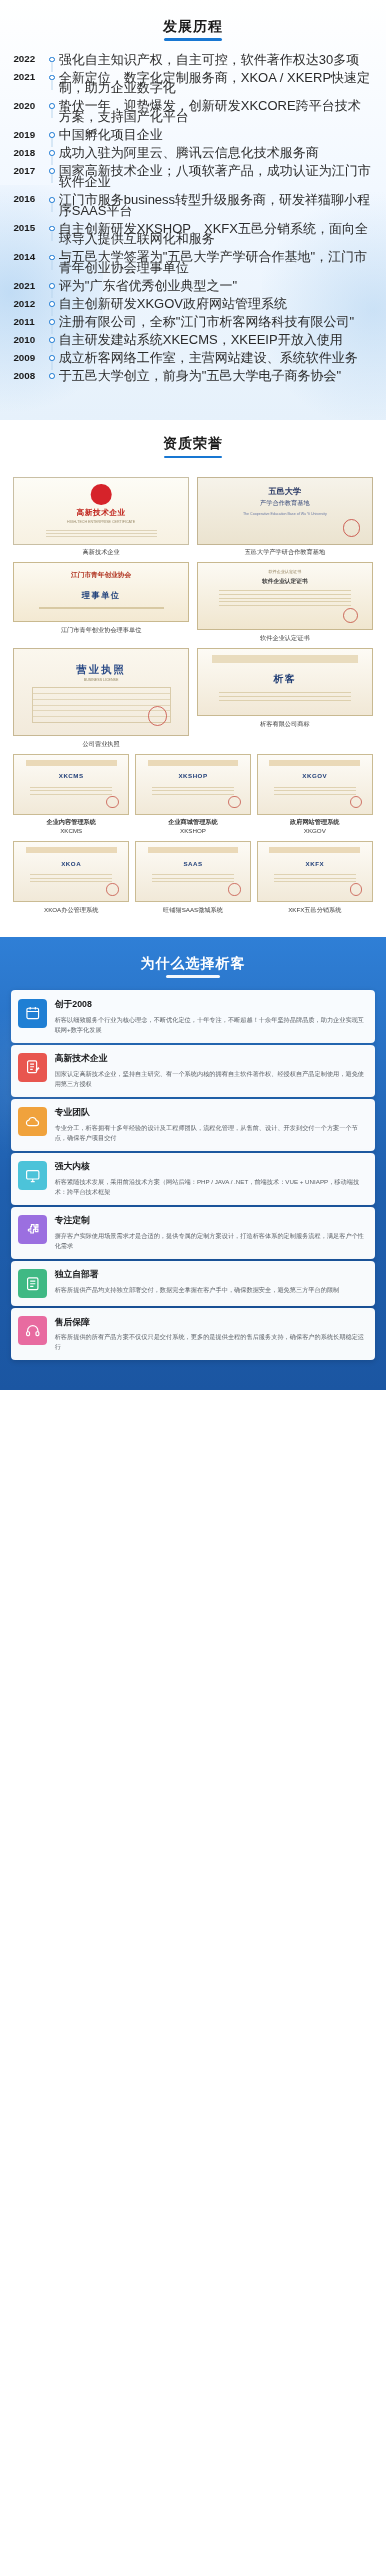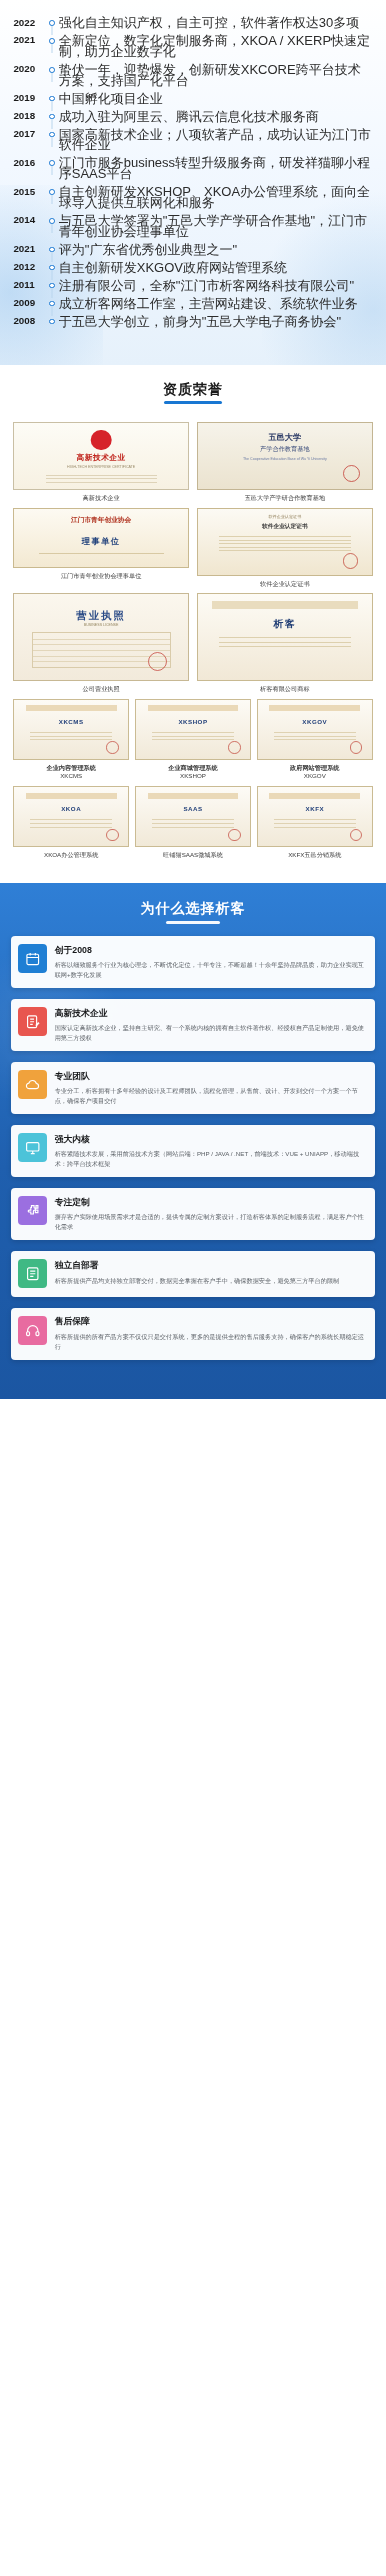--- a/index.html
+++ b/index.html
@@ -181,21 +181,21 @@
   .c-soft .rows i { display:block; height:1px; background:#ddd0ae; margin-bottom:2.6px;}
   .c-soft .rst { position:absolute; right:13.4px; bottom:6.2px; width:15.5px; height:15.5px; border:1px solid #bb3326; border-radius:50%; opacity:.7;}
 
   .c-lic { height:88px; background:linear-gradient(180deg,#fbf7ee 0%,#f2eadb 100%); border:0.5px solid #c7b894;}
   .c-lic .lt { position:absolute; left:50%; transform:translateX(-50%); top:14.4px; font-size:10.3px; font-weight:bold; color:#2a4a86; letter-spacing:2.1px; white-space:nowrap;}
   .c-lic .lsub { position:absolute; left:50%; transform:translateX(-50%); top:29px; font-size:3.6px; color:#94855f; white-space:nowrap;}
   .c-lic .grid { position:absolute; left:10%; right:10%; top:38px; bottom:12.4px; border:0.5px solid #d9cbaa;}
   .c-lic .grid i { display:block; height:0.5px; background:#e2d6ba; margin:5.2px 0;}
   .c-lic .lstamp { position:absolute; right:20.6px; bottom:9.3px; width:19.6px; height:19.6px; border:1px solid #c0332b; border-radius:50%; opacity:.7;}
 
-  .c-xk { height:88px; background:linear-gradient(180deg,#fdfbf5 0%,#f1e8d6 100%); border:0.5px solid #c8b991;}
+  .c-xk { height:68px; background:linear-gradient(180deg,#fdfbf5 0%,#f1e8d6 100%); border:0.5px solid #c8b991;}
   .c-xk .xt { position:absolute; left:50%; transform:translateX(-50%); top:24px; font-size:9.8px; font-weight:bold; color:#1f3c73; letter-spacing:1.5px; white-space:nowrap;}
   .c-xk .xh { position:absolute; left:8%; right:8%; top:6.2px; height:8.2px; background:#e9dcbe;}
   .c-xk .xrows { position:absolute; left:12%; right:12%; top:43px;}
   .c-xk .xrows i { display:block; height:1px; background:#ddd0ae; margin-bottom:3.1px;}
 
   .c-small { height:61px; background:linear-gradient(180deg,#fdfbf6 0%,#f1e9d8 100%); border:0.5px solid #cabb93;}
   .c-small .st { position:absolute; left:50%; transform:translateX(-50%); top:17.5px; font-size:6.2px; font-weight:bold; color:#23417a; letter-spacing:0.5px; white-space:nowrap;}
   .c-small .sh { position:absolute; left:10%; right:10%; top:5.2px; height:6.2px; background:#ead9b8;}
   .c-small .srows { position:absolute; left:14%; right:14%; top:32px;}
   .c-small .srows i { display:block; height:1px; background:#dfd2b2; margin-bottom:2.6px;}
@@ -224,21 +224,21 @@
   .why-title:after {
     content:""; position:absolute; left:50%; transform:translateX(-50%); bottom:0;
     width: 54px; height:2.6px; background:#ffffff; border-radius:1.5px; opacity:.95;
   }
 
   .why-list { padding: 0 11.3px; position:relative; z-index:2; }
   .why-card {
     display:flex;
     background: rgba(255,255,255,.97);
     border-radius: 4.1px;
-    margin-bottom: 11px;
+    margin-bottom: 2px;
     padding: 8.2px 8.2px 8.2px 7.2px;
     box-shadow: 0 1.5px 5.2px rgba(0,0,0,.13);
   }
   .why-icon {
     flex: 0 0 29px;
     height: 29px;
     border-radius: 4.1px;
     display:flex; align-items:center; justify-content:center;
     margin-right: 7.2px;
   }
@@ -248,20 +248,23 @@
     font-size: 8.8px; font-weight: bold; color:#17181a; margin-bottom: 3.6px;
   }
   .why-p {
     font-size: 6.2px; line-height: 9.8px; color:#5b6066;
   }
 </style>
 </head>
 <body>
 
 <section class="history-section">
+  <div class="sec-title-wrap">
+    <h2 class="sec-title">发展历程</h2>
+  </div>
   <div class="timeline">
 
     <div class="tl-row">
       <div class="tl-year">2022</div>
       <div class="tl-dotcol">
           <span class="tl-dot"></span>
         </div>
       <div class="tl-text">强化自主知识产权，自主可控，软件著作权达30多项</div>
     </div>
     <div class="tl-row">
@@ -304,21 +307,21 @@
       <div class="tl-dotcol">
           <span class="tl-dot"></span>
         </div>
       <div class="tl-text">江门市服务business转型升级服务商，研发祥猫聊小程序SAAS平台</div>
     </div>
     <div class="tl-row">
       <div class="tl-year">2015</div>
       <div class="tl-dotcol">
           <span class="tl-dot"></span>
         </div>
-      <div class="tl-text">自主创新研发XKSHOP、XKOA办公管理系统，面向全球导入提供互联网化和服务</div>
+      <div class="tl-text">自主创新研发XKSHOP、XKFX五邑分销系统，面向全球导入提供互联网化和服务</div>
     </div>
     <div class="tl-row">
       <div class="tl-year">2014</div>
       <div class="tl-dotcol">
           <span class="tl-dot"></span>
         </div>
       <div class="tl-text">与五邑大学签署为"五邑大学产学研合作基地"，江门市青年创业协会理事单位</div>
     </div>
     <div class="tl-row">
       <div class="tl-year">2021</div>
@@ -333,20 +336,27 @@
           <span class="tl-dot"></span>
         </div>
       <div class="tl-text">自主创新研发XKGOV政府网站管理系统</div>
     </div>
     <div class="tl-row">
       <div class="tl-year">2011</div>
       <div class="tl-dotcol">
           <span class="tl-dot"></span>
         </div>
       <div class="tl-text">注册有限公司，全称"江门市析客网络科技有限公司"</div>
+    </div>
+    <div class="tl-row">
+      <div class="tl-year">2010</div>
+      <div class="tl-dotcol">
+          <span class="tl-dot"></span>
+        </div>
+      <div class="tl-text">自主研发建站系统XKECMS，XKEEIP开放入使用</div>
     </div>
     <div class="tl-row">
       <div class="tl-year">2009</div>
       <div class="tl-dotcol">
           <span class="tl-dot"></span>
         </div>
       <div class="tl-text">成立析客网络工作室，主营网站建设、系统软件业务</div>
     </div>
     <div class="tl-row">
       <div class="tl-year">2008</div>

